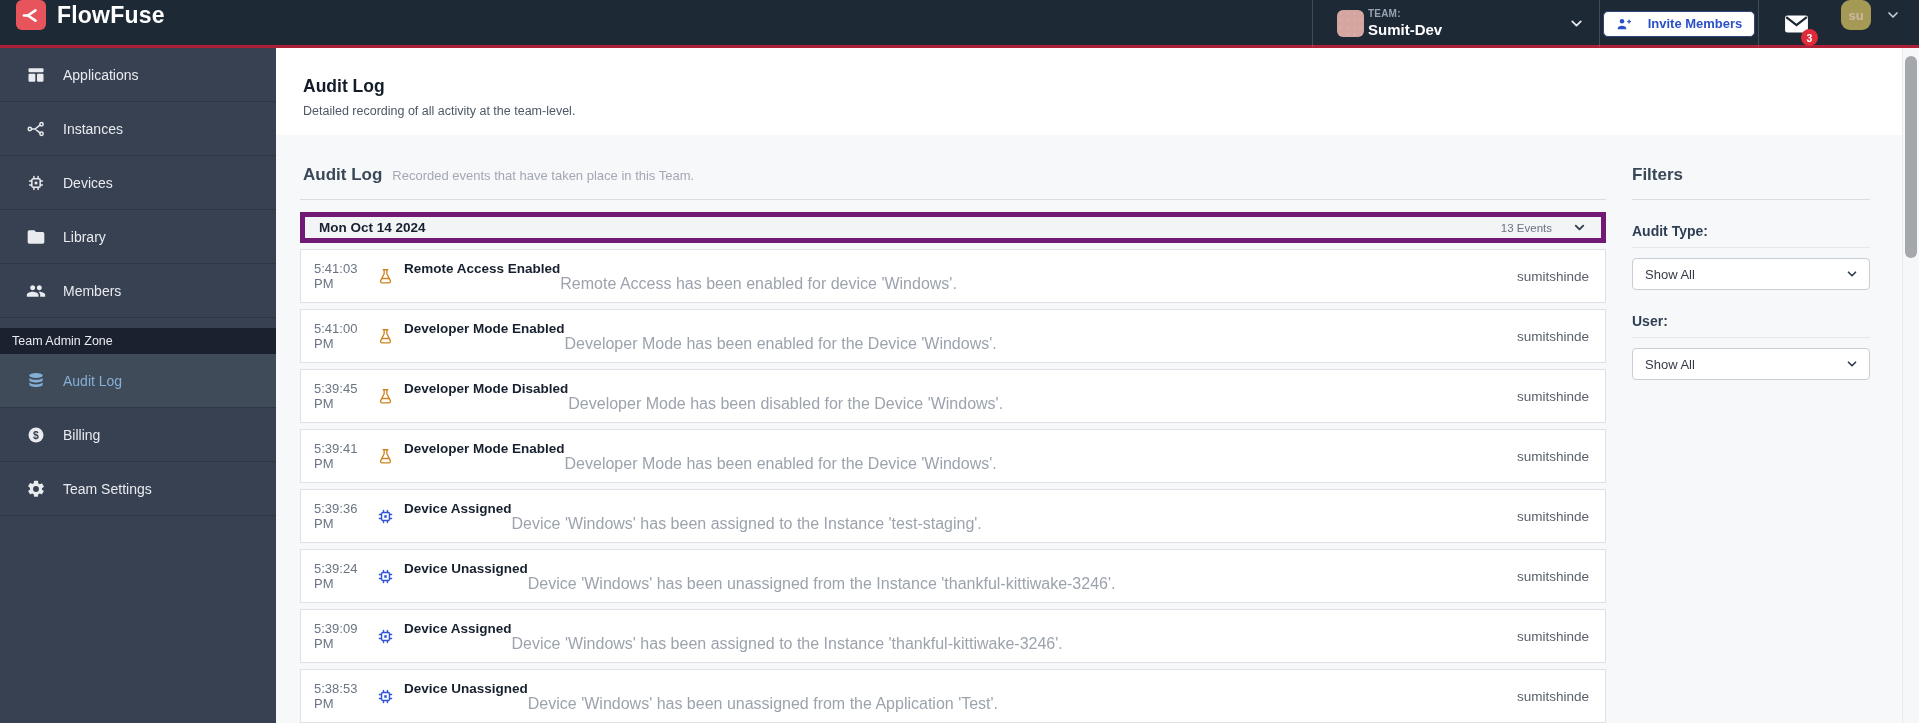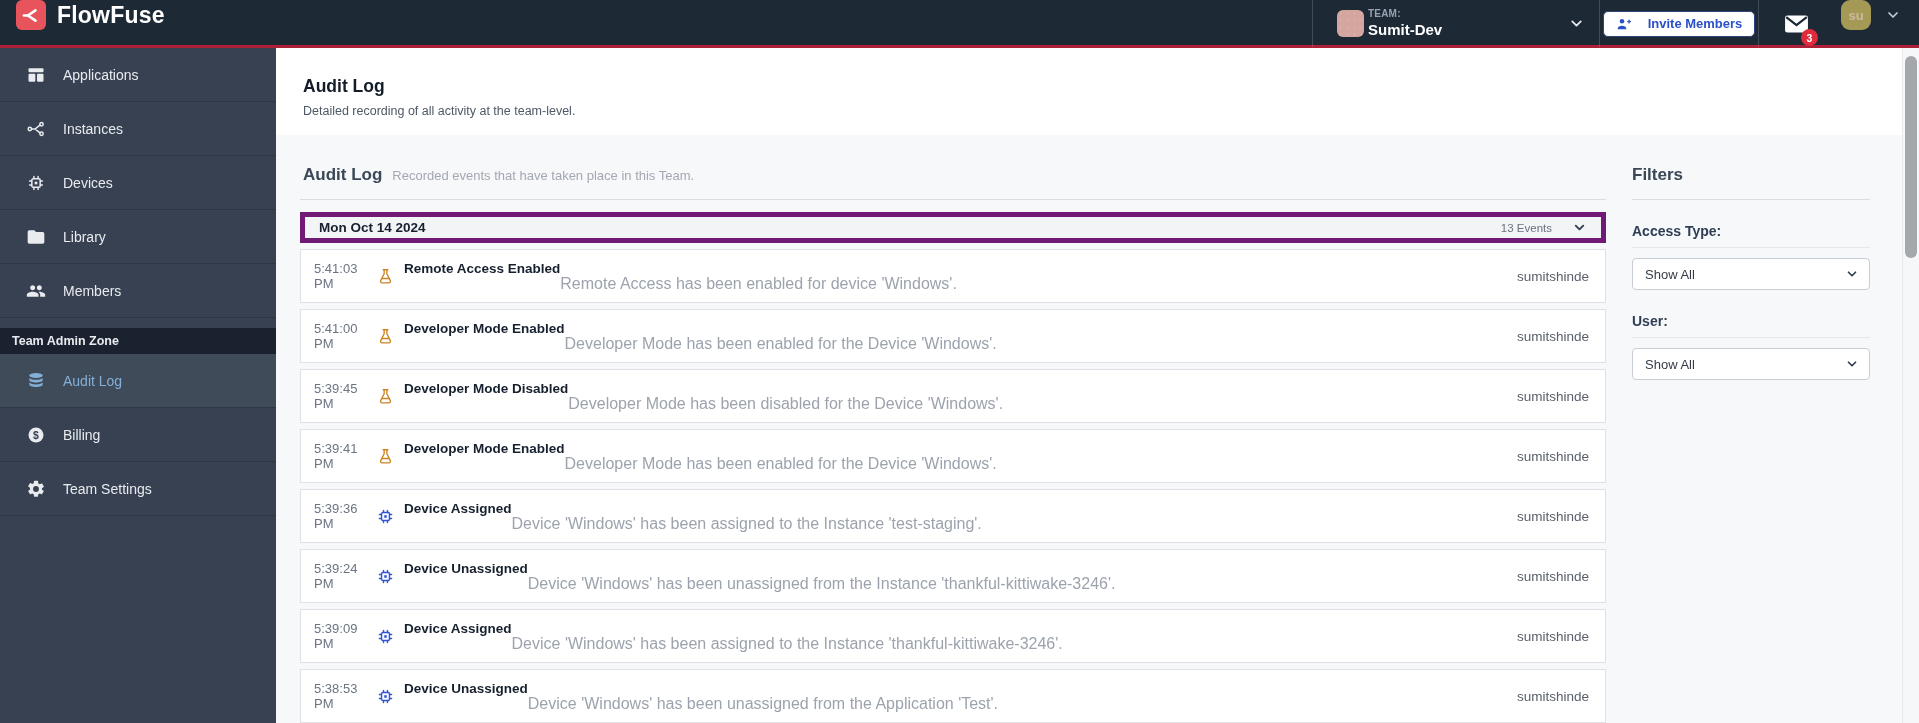--- a/index.html
+++ b/index.html
@@ -47,21 +47,21 @@
   .body-row{display:flex;height:675px;position:relative}
 
   
   .sidebar{width:276px;background:#374151;flex-shrink:0}
   .s-item{height:54px;display:flex;align-items:center;gap:17px;padding-left:26px;
           border-bottom:1px solid #2E3744;color:#E9EBEF;font-size:14px;
           font-weight:500;cursor:pointer;box-sizing:border-box}
   .s-item .s-icon{width:20px;height:20px;flex-shrink:0}
   .s-item.active{background:#404B5A;color:#84AFD6}
   .admin-band{margin-top:10px;height:26px;background:#1A2230;display:flex;
-              align-items:center;padding-left:12px;font-size:12.5px;font-weight:700;
+              align-items:center;padding-left:12px;font-size:12.5px;font-weight:400;
               color:#E9EBEF}
 
   
   .main{flex:1;display:flex;flex-direction:column;min-width:0}
   .page-header{height:90px;background:#FFFFFF;box-sizing:border-box;
                padding:28px 0 0 27px}
   .page-title{font-size:17.5px;font-weight:700;color:#141C28;line-height:20px}
   .page-subtitle{font-size:12.5px;color:#4E5866;margin-top:8px}
 
   .content{display:flex;padding:30px 0 0 24px}
@@ -417,21 +417,21 @@
             <span class="ev-desc">Device 'Windows' has been unassigned from the Application 'Test'.</span>
           </span>
           <span class="ev-user">sumitshinde</span>
         </div>
       </div>
 
       <aside class="filters">
         <div class="filters-title">Filters</div>
         <div class="hr"></div>
 
-        <div class="f-label">Access Type:</div>
+        <div class="f-label">Audit Type:</div>
         <div class="f-underline"></div>
         <div class="f-select">
           <span>Show All</span>
           <span class="sel-chevron">
             <svg width="14" height="14" viewBox="0 0 24 24" fill="none" stroke="currentColor" stroke-width="3" stroke-linecap="round" stroke-linejoin="round">
                 <path d="m6 9 6 6 6-6"></path>
               </svg>
           </span>
         </div>
 

